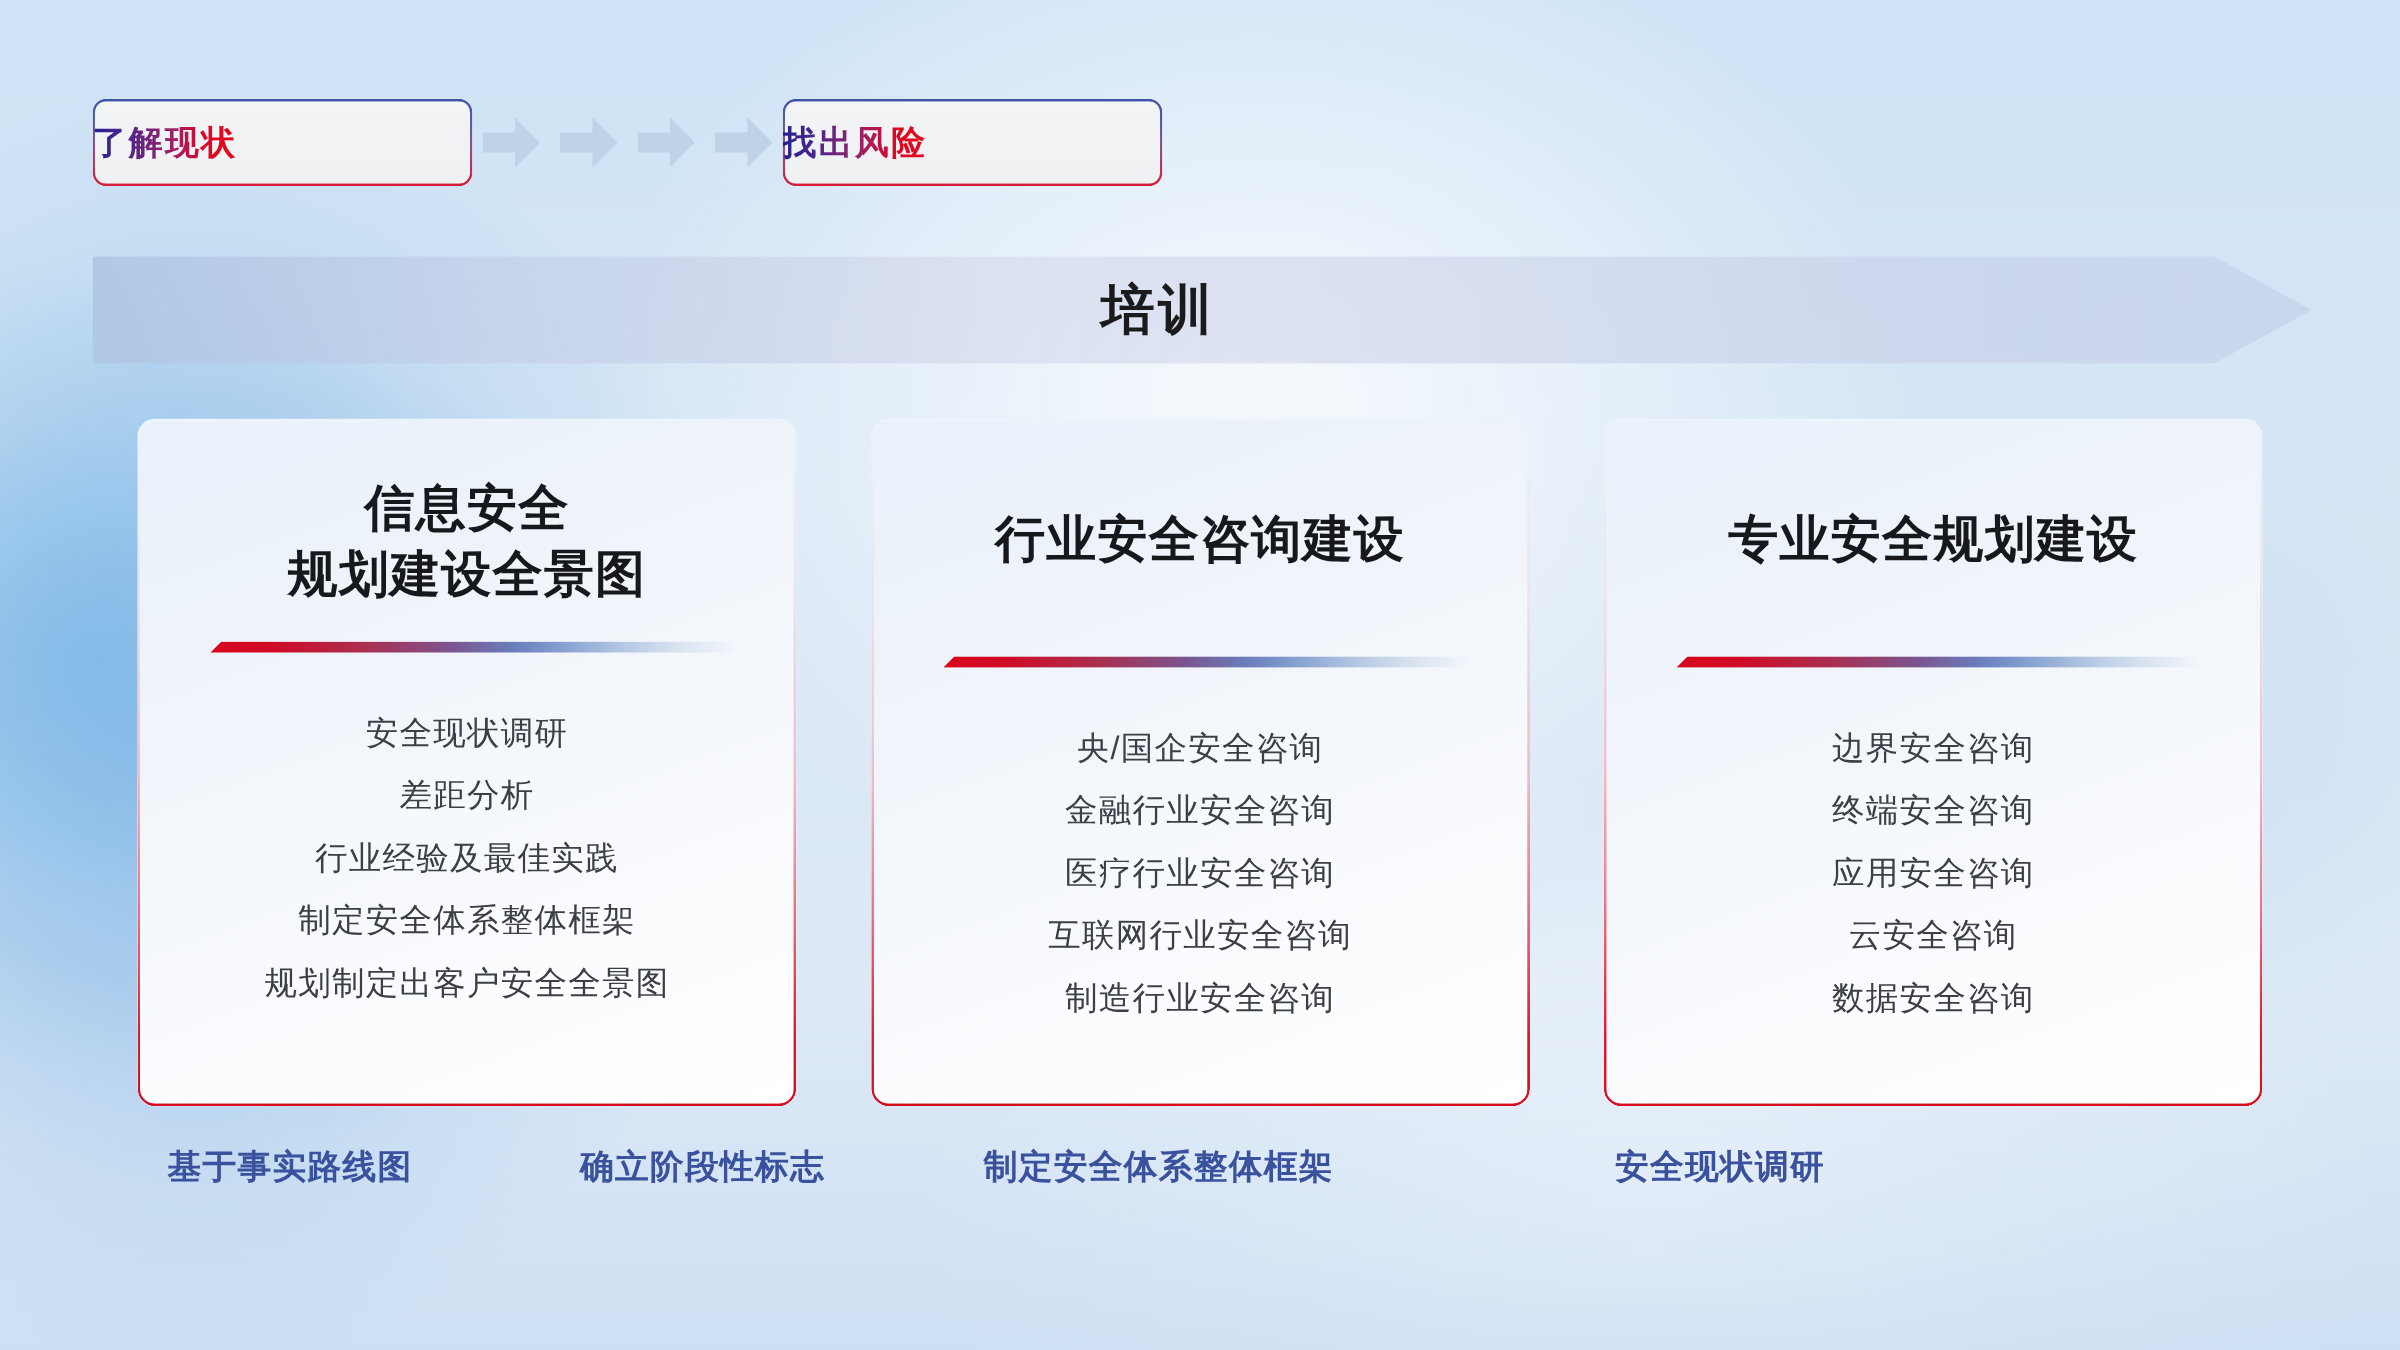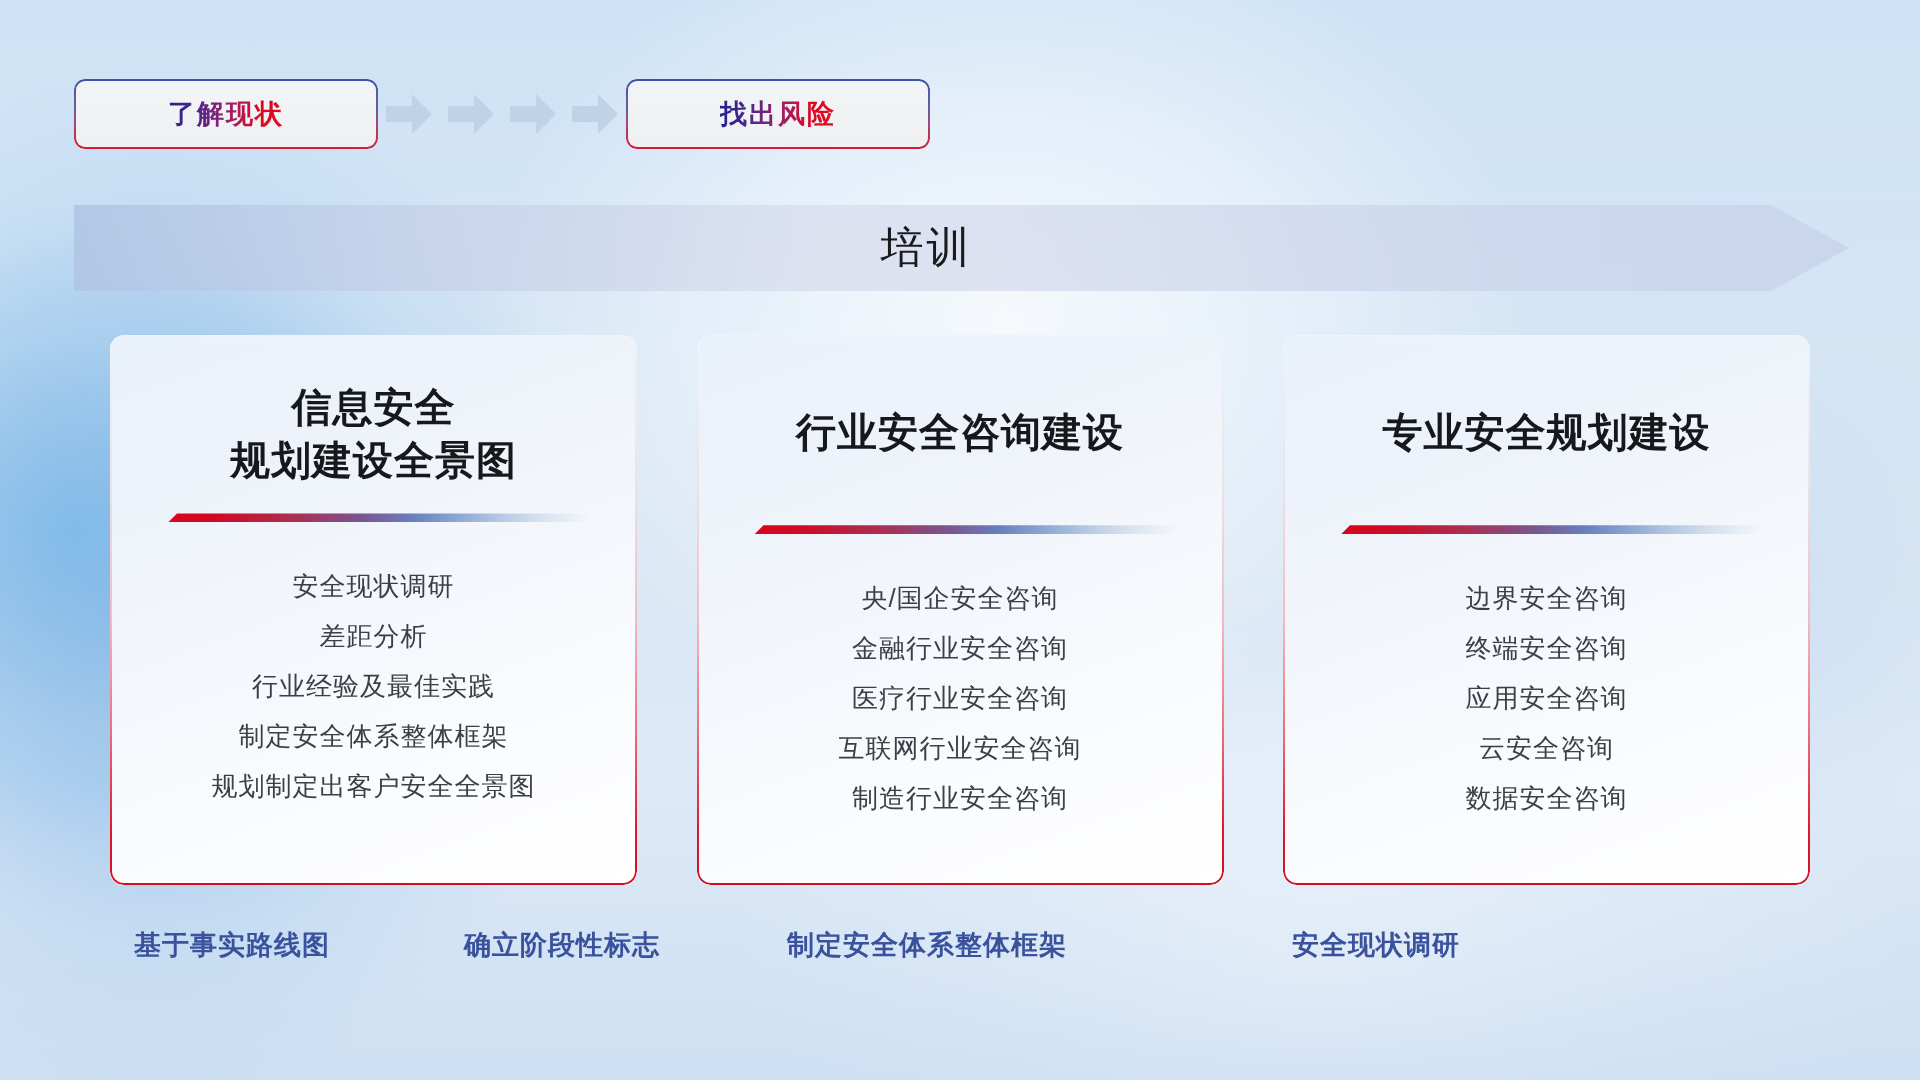--- a/index.html
+++ b/index.html
@@ -62,21 +62,21 @@
   
   .steps{
     position:absolute; left:74px; top:78px; width:1772px; height:72px;
     display:flex; align-items:center;
   }
   .step{
     position:relative;
     width:304px; height:70px;
     border-radius:11px;
     background:linear-gradient(180deg,#f3f4f6 0%,#f1f2f4 55%,#eef0f2 100%);
-    display:flex; align-items:center; justify-content:center;
+    display:flex; align-items:center; justify-content:flex-start;
     flex:0 0 auto;
   }
   .step::before{
     content:""; position:absolute; inset:0; border-radius:11px; padding:2px;
     background:linear-gradient(180deg,#3d53a8 0%,#5a5fa5 30%,#9b4c80 62%,#d81a35 100%);
     -webkit-mask:linear-gradient(#000 0 0) content-box, linear-gradient(#000 0 0);
     -webkit-mask-composite:xor; mask-composite:exclude;
     pointer-events:none;
   }
   .step-label{
@@ -104,21 +104,21 @@
        rgba(196,208,233,0.78) 18%,
        rgba(214,218,236,0.66) 42%,
        rgba(206,214,236,0.72) 68%,
        rgba(199,210,235,0.80) 100%);
     clip-path:polygon(0 0, calc(100% - 78px) 0, 100% 50%, calc(100% - 78px) 100%, 0 100%);
   }
   .banner-title{
     position:absolute; inset:0;
     display:flex; align-items:center; justify-content:center;
     padding-right:70px;
-    font-size:43px; font-weight:400; color:#1b1b1e; letter-spacing:3px;
+    font-size:43px; font-weight:700; color:#1b1b1e; letter-spacing:3px;
   }
 
   
   .cards{
     position:absolute; left:110px; top:335px; width:1700px; height:550px;
     display:flex; justify-content:space-between;
   }
   .card{
     position:relative;
     width:527px; height:550px;
@@ -158,21 +158,21 @@
 
   .card-list{ margin-top:34px; display:flex; flex-direction:column; gap:0; }
   .card-list-item{
     font-size:26px; color:#3c4046; text-align:center; line-height:1.0;
     padding:12px 0; letter-spacing:1px;
   }
 
   
   .footers{ position:absolute; left:0; top:915px; width:1920px; height:48px; }
   .footer-label{
-    position:absolute; top:12px;
+    position:absolute; top:0;
     font-size:27px; font-weight:700; color:#3a529e; letter-spacing:1px;
     white-space:nowrap;
   }
   .f0{ left:134px; }
   .f1{ left:464px; }
   .f2{ left:787px; }
   .f3{ left:1292px; }
 </style>
 </head>
 <body>

